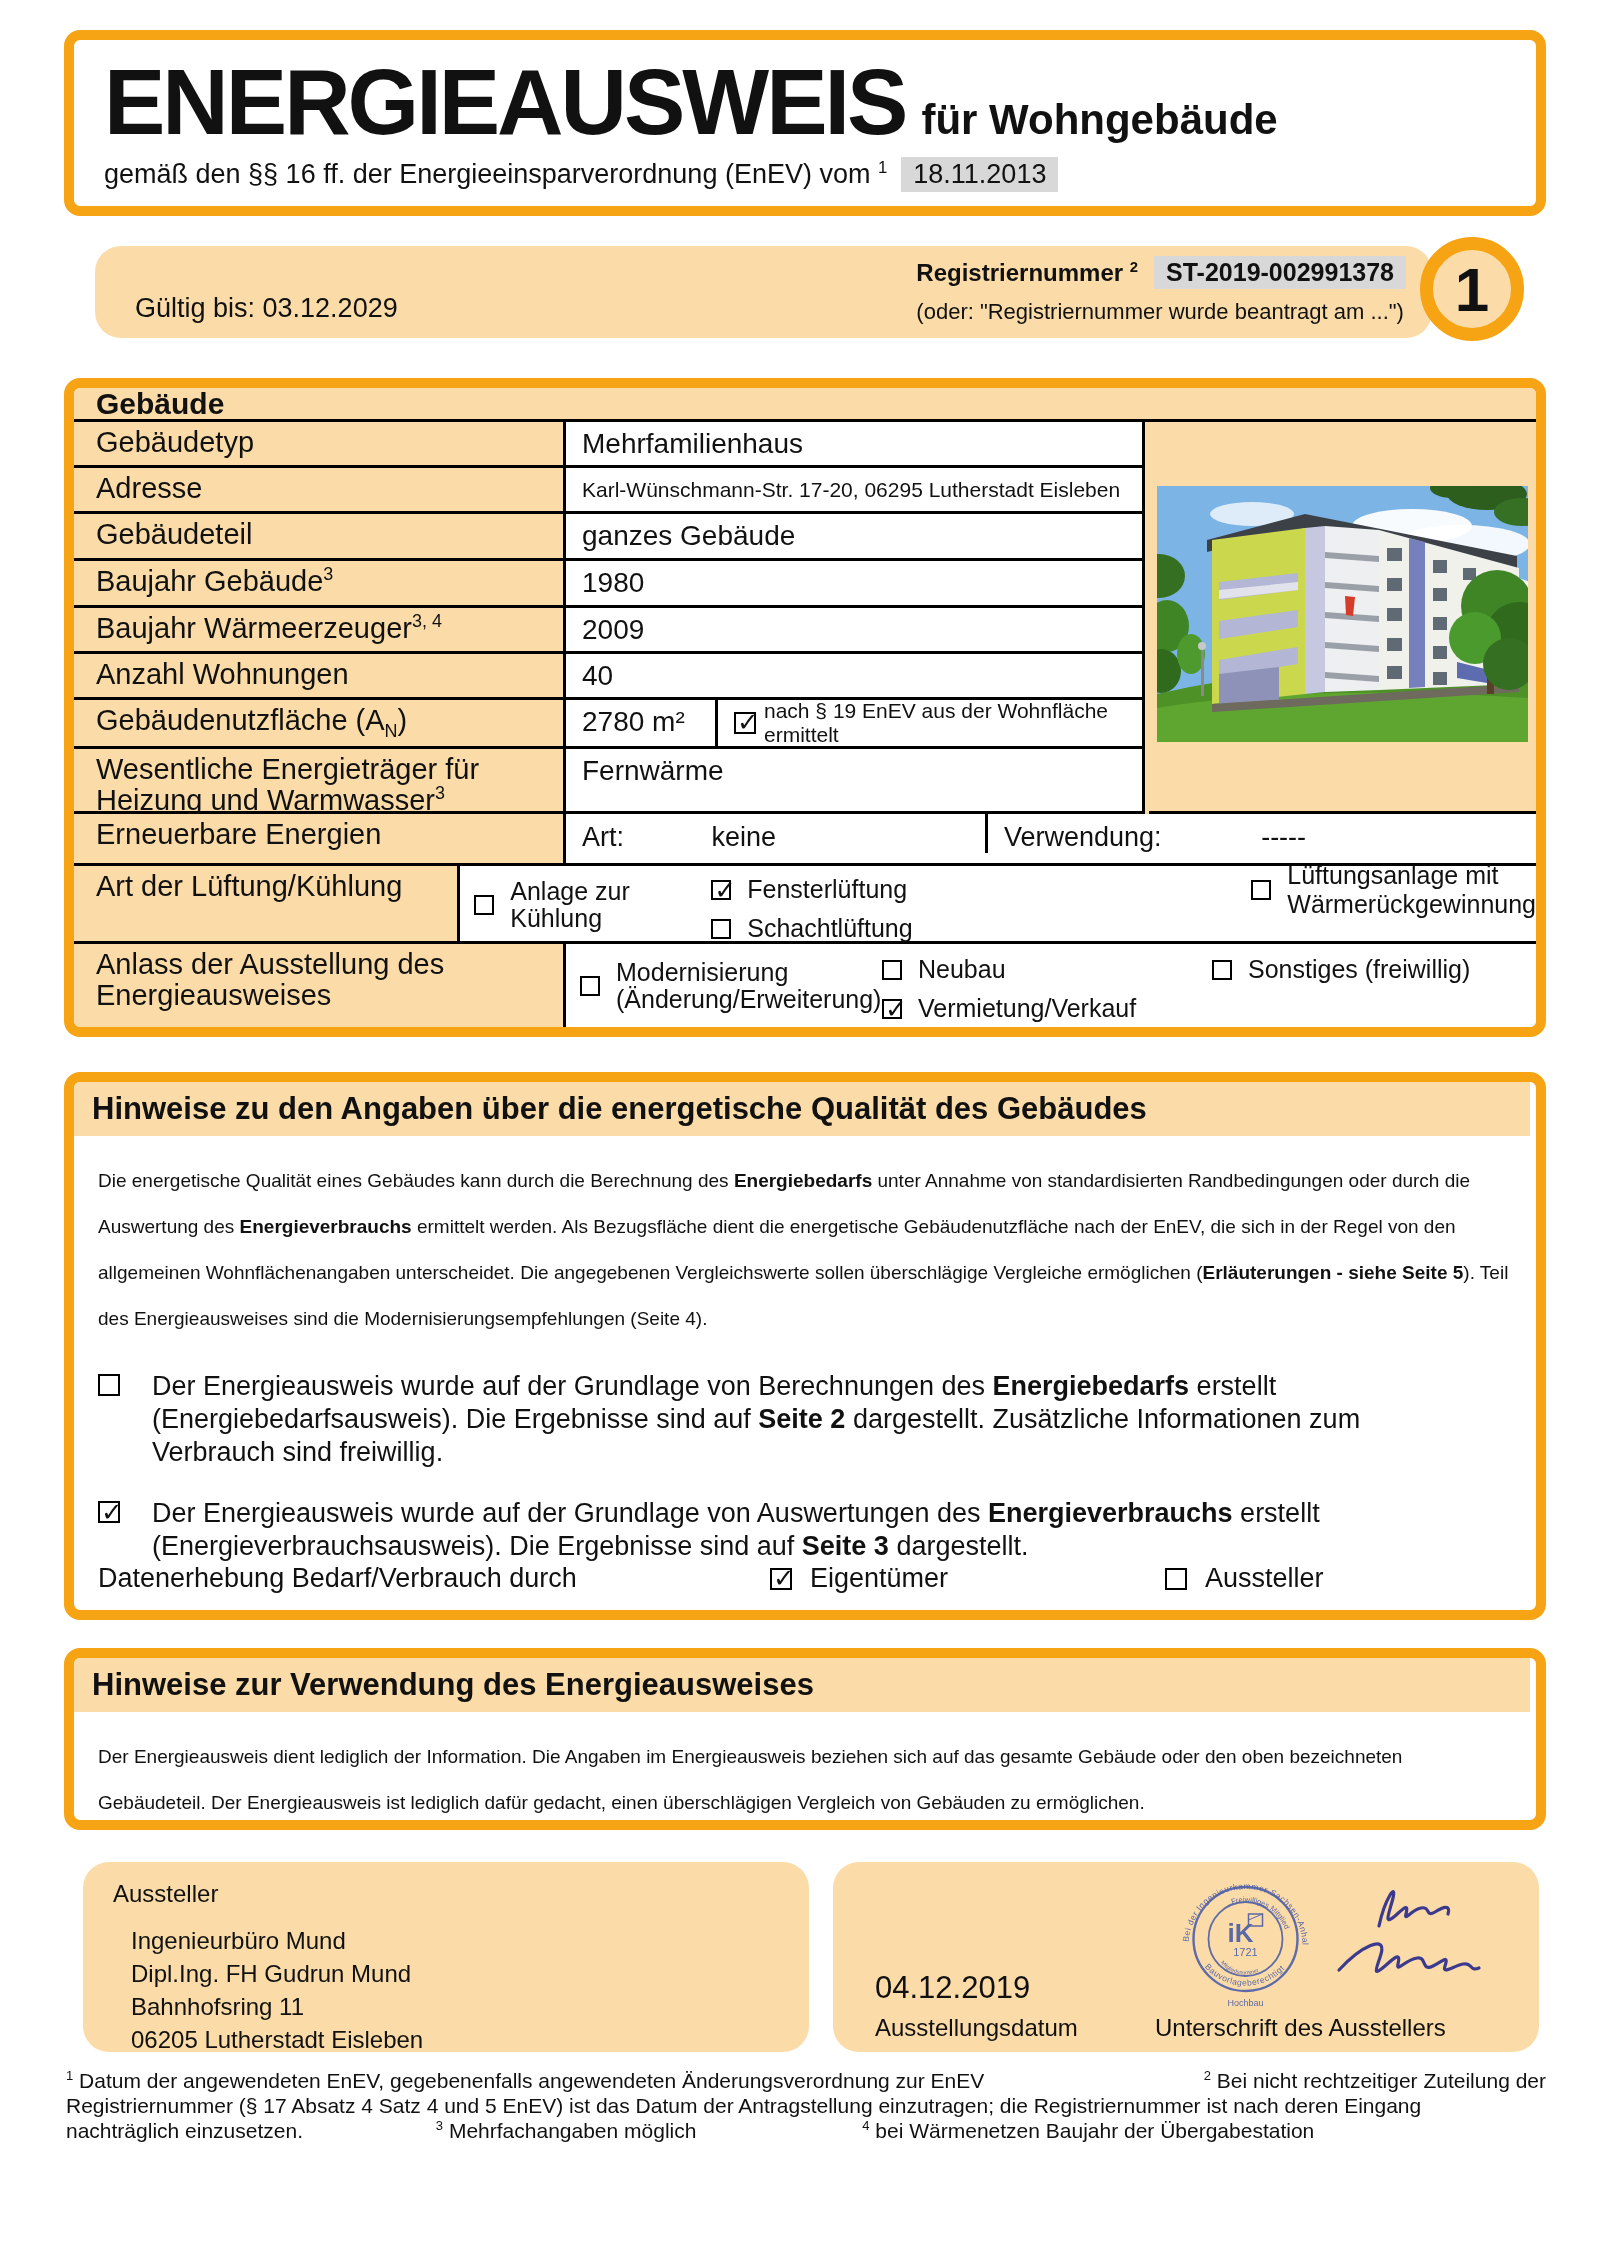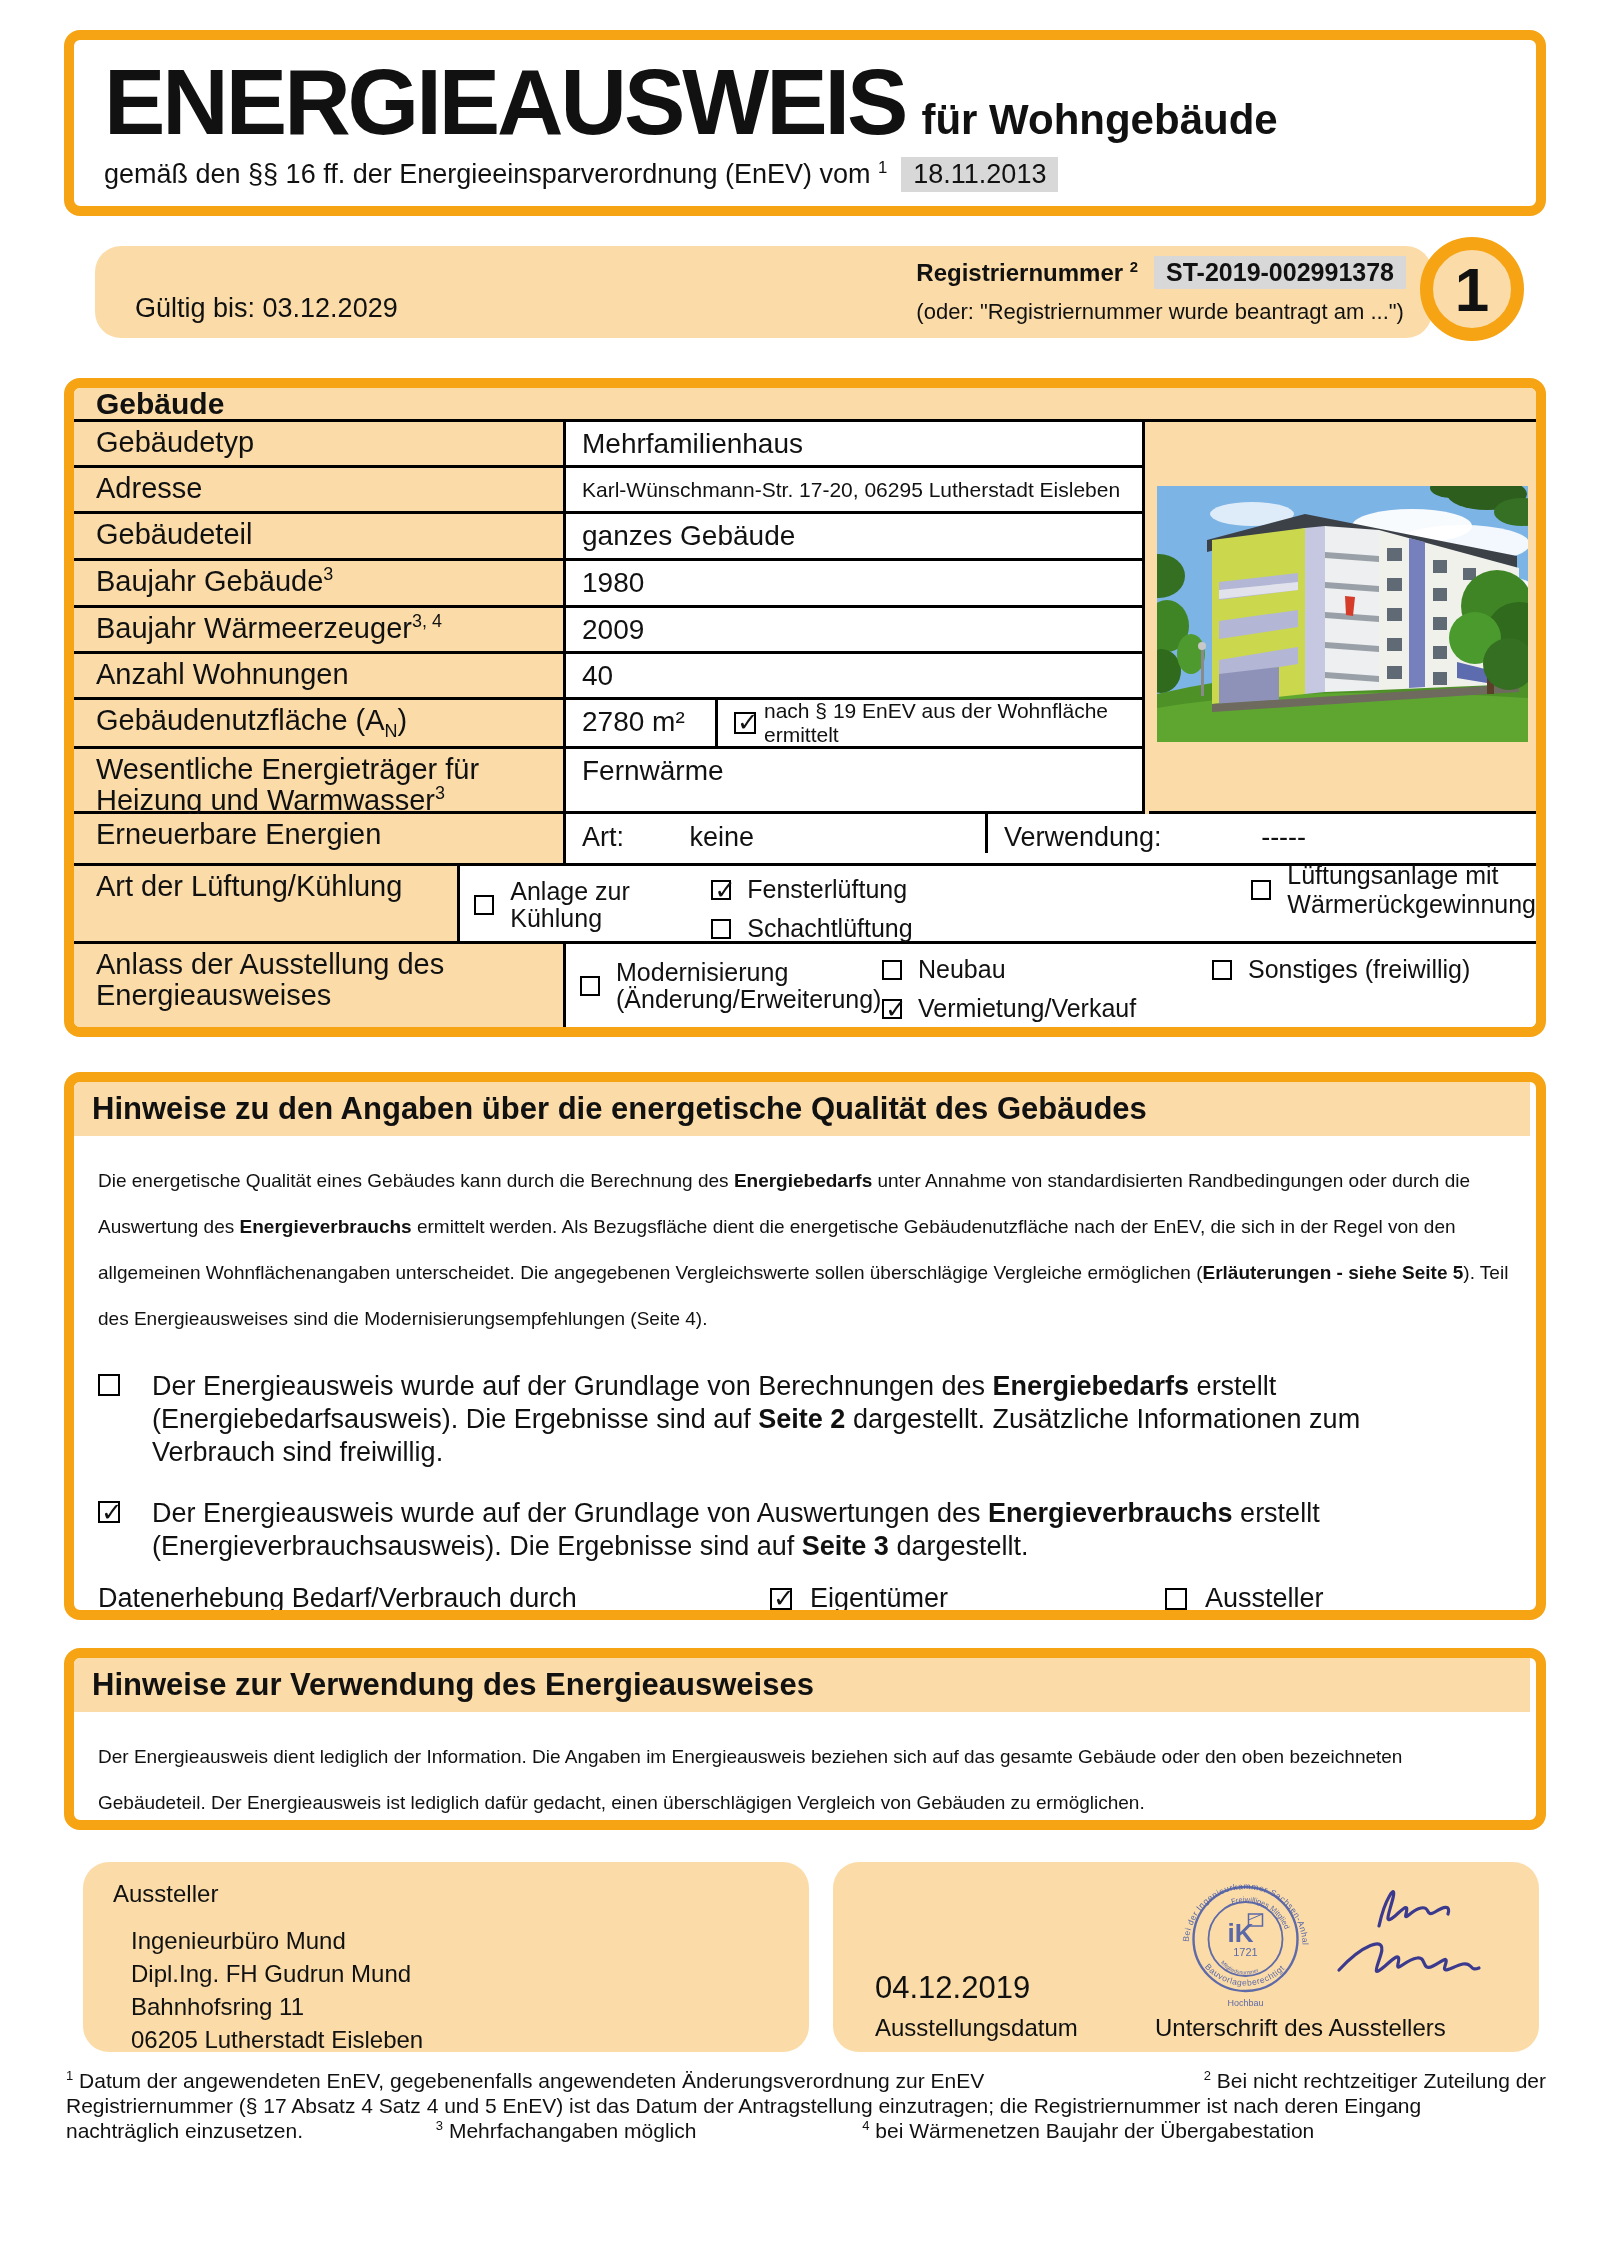--- a/index.html
+++ b/index.html
@@ -54,21 +54,21 @@
   .gspacer{flex:1;background:var(--lo)}
   .gsub1{width:152px;border-right:3px solid #000;height:100%;padding-top:6px}
   .gsub2{flex:1;height:100%;display:flex;align-items:center;gap:8px;padding-left:16px;font-size:21px}
   .addr{font-size:21px;padding-top:10px}
   .photo-block{position:absolute;top:34px;right:0;width:387px;height:392px;background:var(--lo);
     border-bottom:3px solid #000;padding:64px 8px 0 8px}
   .photo-frame{width:371px;height:256px;display:block}
   .ern-cells{display:flex;width:100%}
   .ern-art{width:422px;border-right:3px solid #000;padding:8px 0 0 16px;font-size:27px}
   .ern-verw{flex:1;padding:8px 0 0 16px;font-size:27px}
-  .ern-art .val{margin-left:58px}
+  .ern-art .val{margin-left:80px}
   .ern-verw .val{margin-left:92px}
 
   
   .cb{flex:0 0 auto;width:22px;height:22px;border:2px solid #000;background:#fff;position:relative;display:inline-block}
   .cb.checked::after{content:"✓";position:absolute;left:1px;top:-7px;font-size:26px;font-weight:400}
   .opt{display:flex;align-items:flex-start;gap:16px}
   .opt .cb{margin-top:3px}
 
   .lueft-grid{display:grid;grid-template-columns:237px 540px auto;grid-auto-rows:39px;font-size:25px;
     padding:4px 0 0 14px;align-items:center}
@@ -84,21 +84,21 @@
 
   
   .hint-box{left:64px;top:1072px;width:1482px;height:548px;padding:0;overflow:hidden}
   .hint-box2{left:64px;top:1648px;width:1482px;height:182px;padding:0;overflow:hidden}
   .hint-band{height:54px;background:var(--lo);display:flex;align-items:center;padding-left:18px;
     font-size:31px;font-weight:bold;border-radius:0 0 0 0;margin-right:6px}
   .hint-body{padding:0 24px}
   .hint-intro{font-size:19px;line-height:46px;margin-top:22px}
   .hint-item{display:flex;gap:32px;font-size:27px;line-height:33px;margin-top:28px}
   .hint-item .cb{margin-top:4px}
-  .daten-row{display:flex;align-items:flex-start;font-size:27px;margin-top:20px}
+  .daten-row{display:flex;align-items:flex-start;font-size:27px;}
   .daten-label{width:672px}
   .daten-opt{display:flex;align-items:center;gap:18px}
   .daten-opt1{width:395px}
   .hint-last{margin-top:12px}
 
   
   .foot-left{left:83px;top:1862px;width:726px;height:190px;padding:18px 20px 0 30px}
   .foot-label{font-size:24px}
   .foot-lines{margin-top:16px;margin-left:18px;font-size:24px;line-height:33px}
   .foot-right{left:833px;top:1862px;width:706px;height:190px}

